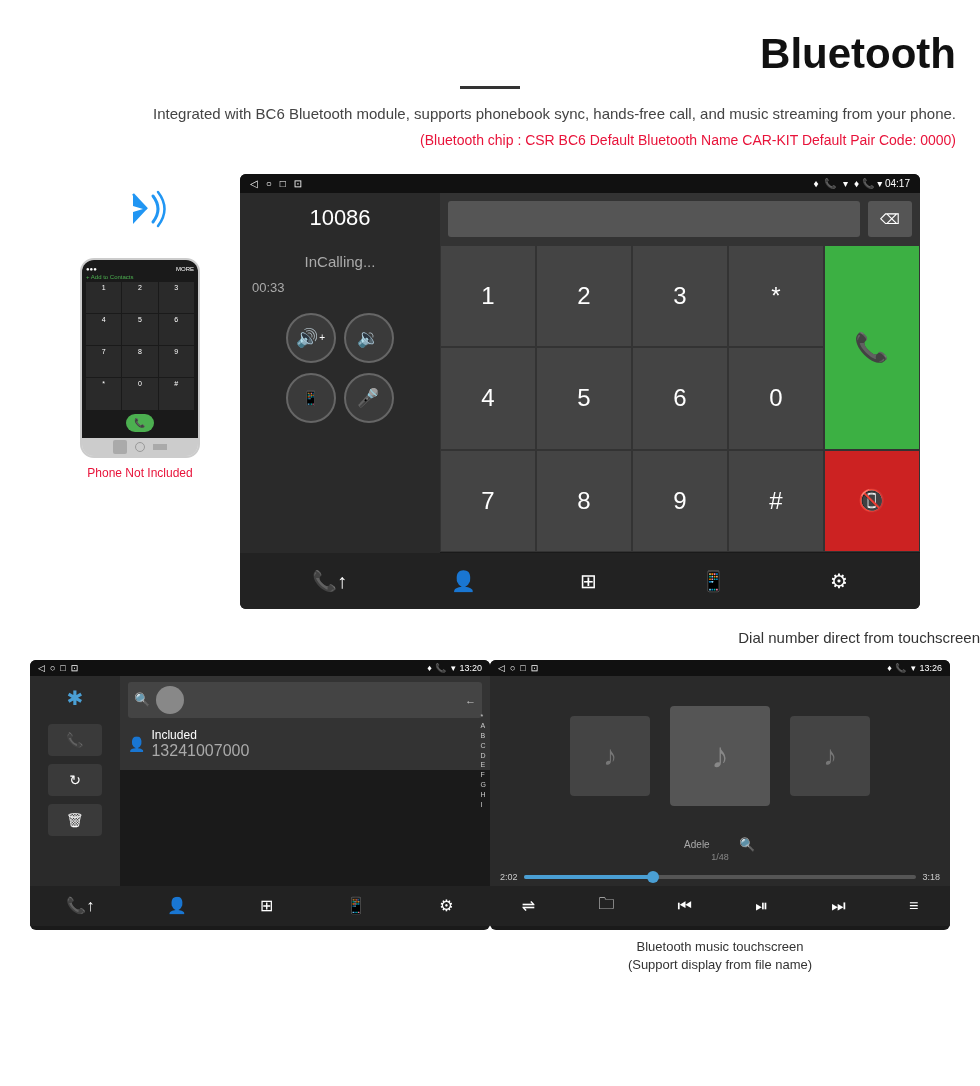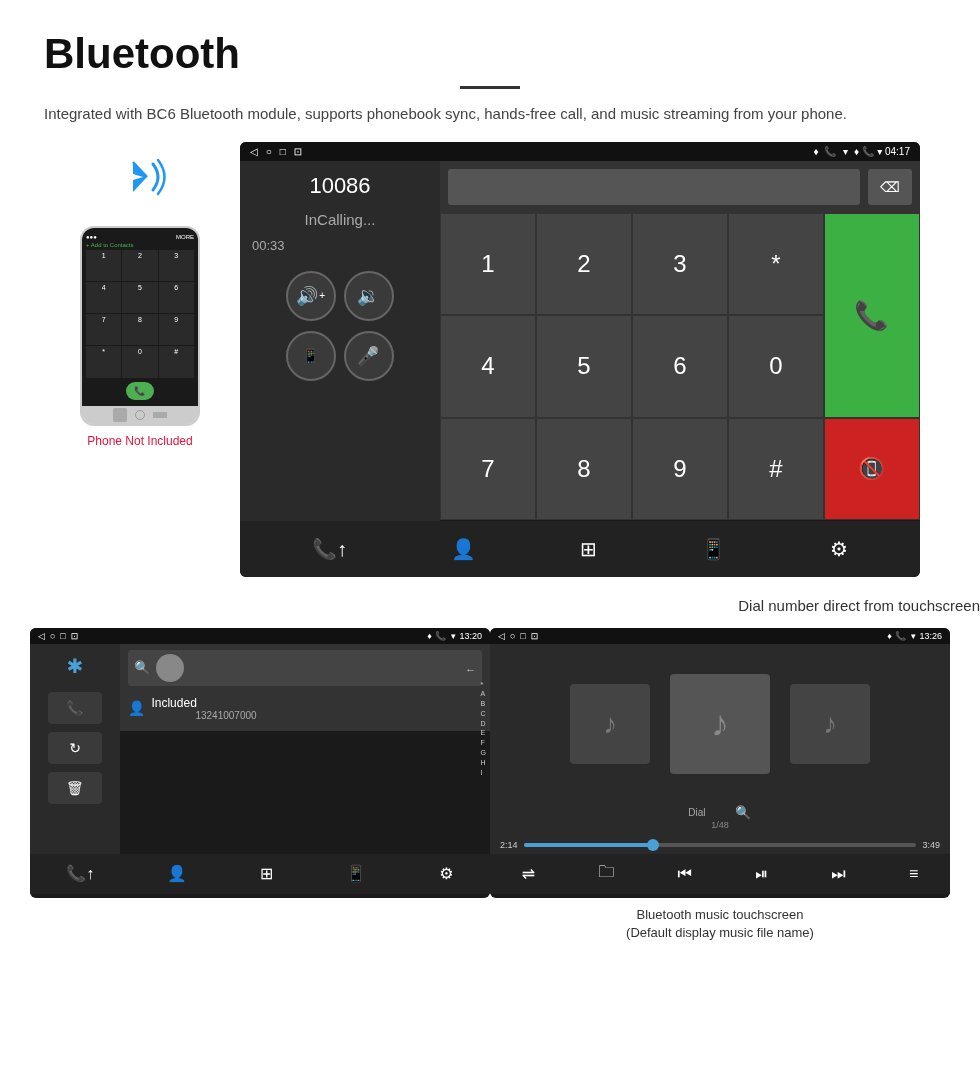--- a/index.html
+++ b/index.html
@@ -6,22 +6,22 @@
     body {
       width: 980px;
       min-height: 1086px;
       background: #fff;
       font-family: Arial, sans-serif;
       color: #333;
     }
 
     
     .page-header {
-      text-align: left;
-      padding: 30px 44px 10px;
+      text-align: right;
+      padding: 30px 24px 10px;
     }
     .page-title {
       font-size: 42px;
       font-weight: bold;
       color: #111;
     }
     .title-underline {
       width: 60px;
       height: 3px;
       background: #333;
@@ -148,21 +148,21 @@
       background: #2a2a2a;
       padding: 12px;
       display: flex;
       flex-direction: column;
       gap: 10px;
     }
     .caller-number {
       font-size: 22px;
       color: #fff;
       text-align: center;
-      margin-bottom: 2px;
+      margin-bottom: 12px;
     }
     .calling-status {
       font-size: 15px;
       color: #aaa;
       text-align: center;
     }
     .call-timer {
       font-size: 13px;
       color: #aaa;
       margin-bottom: 8px;
@@ -442,20 +442,21 @@
       line-height: 1.4;
     }
   </style>
 </head>
 <body>
 
 <div class="page-header">
   <h1 class="page-title">Bluetooth</h1>
   <div class="title-underline"></div>
   <p class="page-description">Integrated with BC6 Bluetooth module, supports phonebook sync, hands-free call, and music streaming from your phone.</p>
+  <p class="bluetooth-specs">(Bluetooth chip : CSR BC6    Default Bluetooth Name CAR-KIT    Default Pair Code: 0000)</p>
 </div>
 
 <div class="dial-section">
 
   <div class="phone-mockup">
 
     <div class="bluetooth-icon-area">
       <svg width="70" height="70" viewBox="0 0 70 70">
 
         <path d="M28 20 L42 35 L28 50 L28 38 L38 35 L28 32 Z" fill="#2196F3" stroke="none"></path>
@@ -601,21 +602,21 @@
             <div class="pb-search-row">
               <span class="pb-search-icon">🔍</span>
               <div class="pb-dot"></div>
               <div style="flex:1;"></div>
               <span style="color:#ccc;font-size:11px;">←</span>
             </div>
             <div class="pb-contact-row">
               <span class="pb-contact-icon">👤</span>
               <div>
                 <div style="color:#fff;font-size:12px;">Included</div>
-                <div style="color:#aaa;font-size:10px;margin-left:44px;">13241007000</div>
+                <div style="color:#aaa;font-size:16px;">13241007000</div>
               </div>
             </div>
           </div>
           <div style="position:absolute;right:4px;top:36px;display:flex;flex-direction:column;font-size:7px;color:#ccc;line-height:1.4;">
             <span>*</span>
               <span>A</span>
               <span>B</span>
               <span>C</span>
               <span>D</span>
               <span>E</span>
@@ -659,42 +660,42 @@
           </div>
           <div class="album-art-main">
             <span class="music-note">♪</span>
           </div>
           <div class="album-art">
             <span class="music-note-sm">♪</span>
           </div>
         </div>
         <div class="music-info">
           <div style="display:flex;justify-content:center;align-items:center;gap:30px;">
-            <div class="music-artist">Dial</div>
+            <div class="music-artist">Adele</div>
             <span class="music-search-icon">🔍</span>
           </div>
           <div class="music-track-count">1/48</div>
         </div>
         <div class="music-progress-area">
-          <span class="music-time">2:14</span>
+          <span class="music-time">2:02</span>
           <div class="progress-bar-bg">
             <div class="progress-bar-fill"></div>
             <div class="progress-dot"></div>
           </div>
-          <span class="music-time">3:49</span>
+          <span class="music-time">3:18</span>
         </div>
       </div>
       <div class="music-controls">
         <span class="music-ctrl-icon">⇌</span>
         <span class="music-ctrl-icon">🗀</span>
         <span class="music-ctrl-icon">⏮</span>
         <span class="music-ctrl-icon">⏯</span>
         <span class="music-ctrl-icon">⏭</span>
         <span class="music-ctrl-icon">≡</span>
       </div>
     </div>
     <div class="bottom-caption">
       <span>Bluetooth music touchscreen</span><br>
-      <span>(Default display music file name)</span>
+      <span>(Support display from file name)</span>
     </div>
   </div>
 
 </div>
 
 </body></html>

